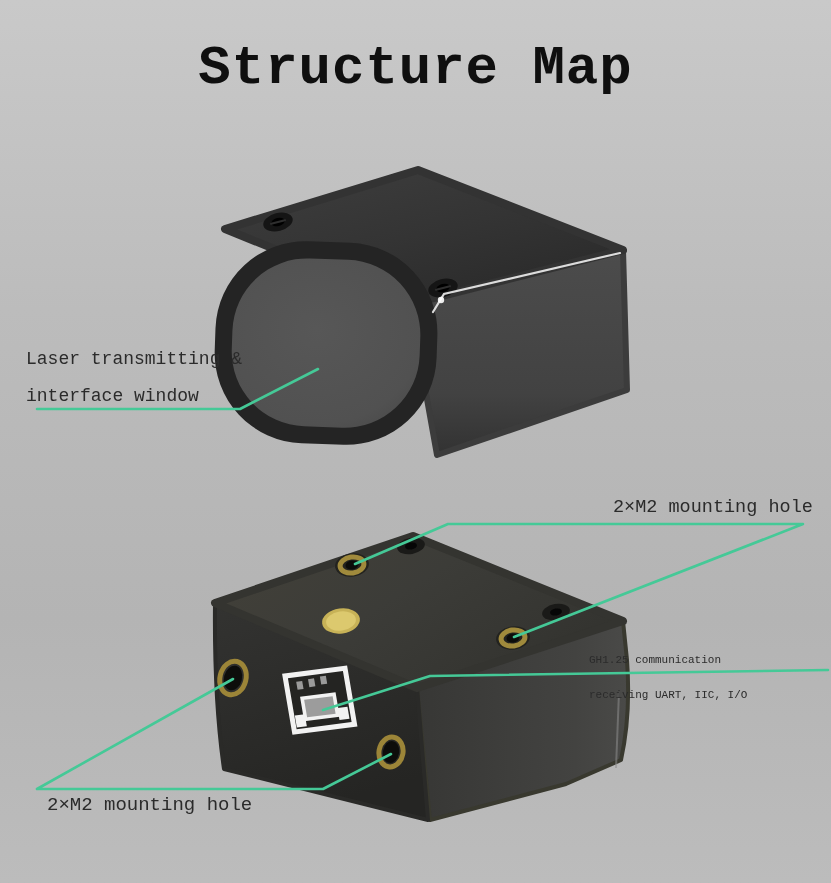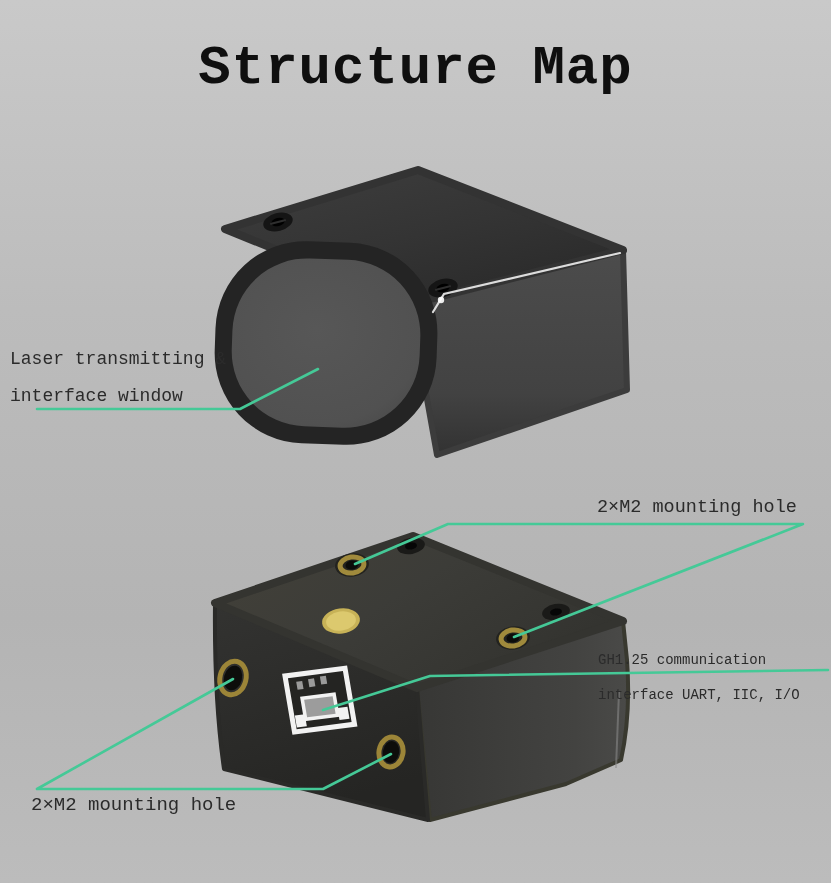--- a/index.html
+++ b/index.html
@@ -9,25 +9,25 @@
     font-family:"Liberation Mono","DejaVu Sans Mono",monospace;
   }
   .stage{position:absolute;left:0;top:0;width:831px;height:631px;}
   .title{
     position:absolute;left:0;top:38px;width:831px;text-align:center;
     font-size:54px;font-weight:bold;letter-spacing:1px;color:#0f0f0f;
     font-family:"Liberation Mono","DejaVu Sans Mono",monospace;
   }
   .label{
     position:absolute;color:#2b2b2b;font-size:18px;line-height:37px;
-    white-space:nowrap;letter-spacing:0px;
+    white-space:nowrap;letter-spacing:0px;margin-left:16px;
   }
   .label-window{left:10px;top:341px;}
   .label-mount-top{left:597px;top:496px;font-size:18.5px;line-height:24px;}
-  .label-interface{left:598px;top:643px;font-size:14px;line-height:35px;}
+  .label-interface{left:573px;top:643px;font-size:11px;line-height:35px;}
   .label-mount-bottom{left:31px;top:793px;font-size:19px;line-height:24px;}
   svg{position:absolute;left:0;top:0;}
   .leader{stroke:var(--accent,#45c997);stroke-width:2.6;fill:none;
     stroke-linecap:round;stroke-linejoin:round;}
 </style>
 </head>
 <body>
 
 <div class="stage">
 
@@ -157,20 +157,20 @@
     <div>Laser transmitting &amp;</div>
     <div>interface window</div>
   </div>
 
   <div class="label label-mount-top">
     <div>2×M2 mounting hole</div>
   </div>
 
   <div class="label label-interface">
     <div>GH1.25 communication</div>
-    <div>interface UART, IIC, I/O</div>
+    <div>receiving UART, IIC, I/O</div>
   </div>
 
   <div class="label label-mount-bottom">
     <div>2×M2 mounting hole</div>
   </div>
 
 </div>
 
 </body></html>

